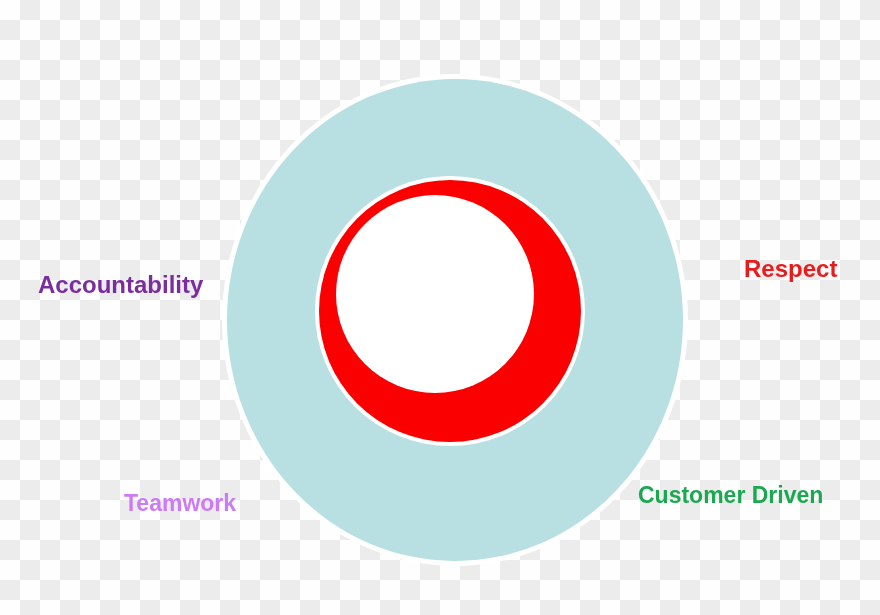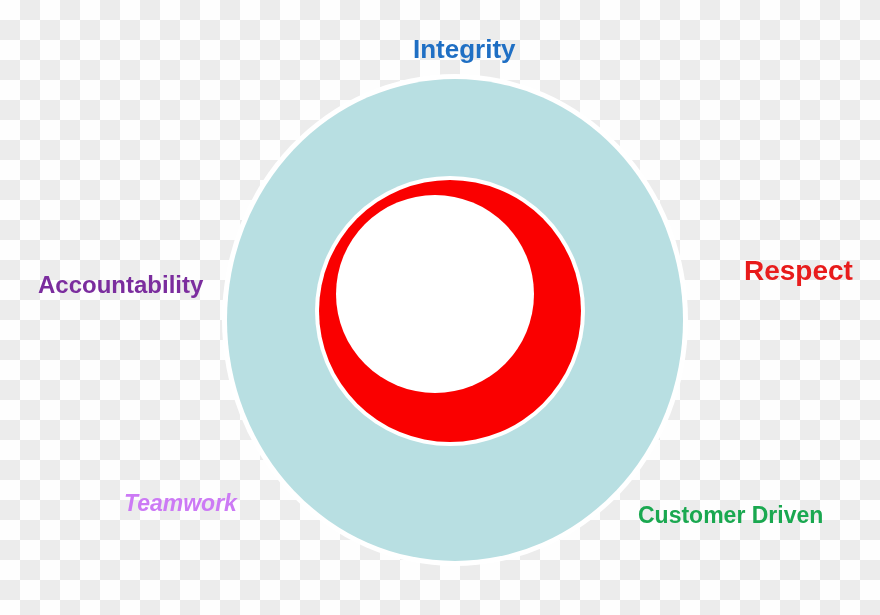--- a/index.html
+++ b/index.html
@@ -93,52 +93,50 @@
   #label-accountability {
     left: 38px;
     top: 273px;
     font-size: 24px;
     color: #7b2d9e;
   }
 
   #label-respect {
     left: 744px;
     top: 257px;
-    font-size: 28px;
+    font-size: 24px;
     color: #e81c1c;
   }
 
   #label-teamwork {
     left: 124px;
     top: 492px;
     font-size: 23px;
     color: #cc7af5;
-    font-style: italic;
   }
 
   #label-customer-driven {
     left: 638px;
-    top: 504px;
+    top: 484px;
     font-size: 23px;
     color: #1aa850;
   }
 </style>
 </head>
 <body>
 
 <div id="canvas">
 
   <div id="outer-ring" class="circle"></div>
 
   <div id="red-disc" class="circle"></div>
 
   <div id="inner-circle" class="circle"></div>
 
 
-  <div id="label-integrity" class="value-label">Integrity</div>
 
   <div id="label-accountability" class="value-label">Accountability</div>
 
   <div id="label-respect" class="value-label">Respect</div>
 
   <div id="label-teamwork" class="value-label">Teamwork</div>
 
   <div id="label-customer-driven" class="value-label">Customer Driven</div>
 
 </div>

